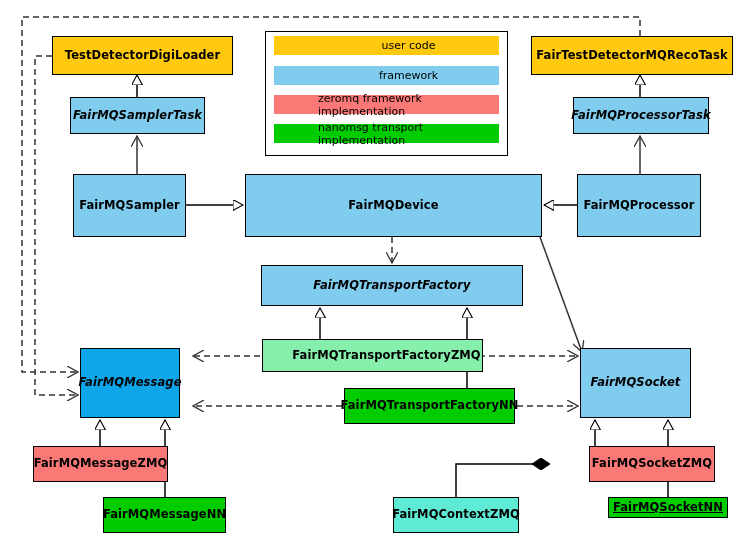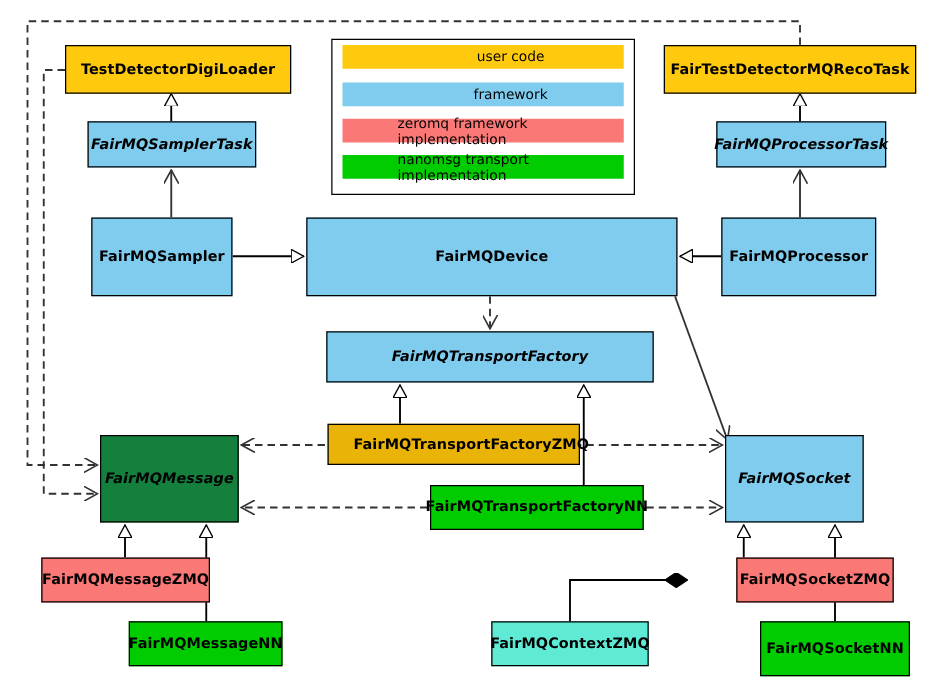--- a/index.html
+++ b/index.html
@@ -191,29 +191,29 @@
   </svg>
 
   <div class="node" style="left: 52px; top: 36px; width: 181px; height: 39px; background: rgb(255, 201, 14);">TestDetectorDigiLoader</div>
   <div class="node" style="left: 531px; top: 36px; width: 202px; height: 39px; background: rgb(255, 201, 14);">FairTestDetectorMQRecoTask</div>
   <div class="node italic" style="left: 70px; top: 97px; width: 135px; height: 37px; background: rgb(127, 204, 238);">FairMQSamplerTask</div>
   <div class="node italic" style="left: 573px; top: 97px; width: 136px; height: 37px; background: rgb(127, 204, 238);">FairMQProcessorTask</div>
   <div class="node" style="left: 73px; top: 174px; width: 113px; height: 63px; background: rgb(127, 204, 238);">FairMQSampler</div>
   <div class="node" style="left: 245px; top: 174px; width: 297px; height: 63px; background: rgb(127, 204, 238);">FairMQDevice</div>
   <div class="node" style="left: 577px; top: 174px; width: 124px; height: 63px; background: rgb(127, 204, 238);">FairMQProcessor</div>
   <div class="node italic" style="left: 261px; top: 265px; width: 262px; height: 41px; background: rgb(127, 204, 238);">FairMQTransportFactory</div>
-  <div class="node" style="left: 262px; top: 339px; width: 202px; height: 33px; background: #eab308; padding-left: 28px;">FairMQTransportFactoryZMQ</div>
+  <div class="node" style="left: 262px; top: 339px; width: 221px; height: 33px; background: #86efac; padding-left: 28px;">FairMQTransportFactoryZMQ</div>
   <div class="node" style="left: 344px; top: 388px; width: 171px; height: 36px; background: rgb(0, 204, 0);">FairMQTransportFactoryNN</div>
-  <div class="node italic" style="left: 80px; top: 348px; width: 111px; height: 70px; background: #15803d;">FairMQMessage</div>
+  <div class="node italic" style="left: 80px; top: 348px; width: 100px; height: 70px; background: #0ea5e9;">FairMQMessage</div>
   <div class="node italic" style="left: 580px; top: 348px; width: 111px; height: 70px; background: rgb(127, 204, 238);">FairMQSocket</div>
   <div class="node" style="left: 33px; top: 446px; width: 135px; height: 36px; background: rgb(250, 120, 118);">FairMQMessageZMQ</div>
   <div class="node" style="left: 103px; top: 497px; width: 123px; height: 36px; background: rgb(0, 204, 0);">FairMQMessageNN</div>
   <div class="node" style="left: 393px; top: 497px; width: 126px; height: 36px; background: #5eead4;">FairMQContextZMQ</div>
   <div class="node" style="left: 551px; top: 446px; width: 126px; height: 36px; background: rgb(250, 120, 118); margin-left: 38px;">FairMQSocketZMQ</div>
-  <div class="node" style="left: 608px; top: 497px; width: 120px; height: 44px; background: rgb(0, 204, 0);">FairMQSocketNN</div>
+  <div class="node" style="left: 608px; top: 497px; width: 120px; height: 21px; background: rgb(0, 204, 0); text-decoration: underline;">FairMQSocketNN</div>
 
   <div class="legend-box" style="left:265px; top:31px; width:243px; height:125px;"></div>
 
   <div class="legend-row" style="left: 274px; top: 36px; width: 225px; height: 19px; background: rgb(255, 201, 14);">user code</div>
   <div class="legend-row" style="left: 274px; top: 66px; width: 225px; height: 19px; background: rgb(127, 204, 238);">framework</div>
   <div class="legend-row" style="left: 274px; top: 95px; width: 225px; height: 19px; background: rgb(250, 120, 118);">zeromq framework implementation</div>
   <div class="legend-row" style="left: 274px; top: 124px; width: 225px; height: 19px; background: rgb(0, 204, 0);">nanomsg transport implementation</div>
 
 </div>
 

